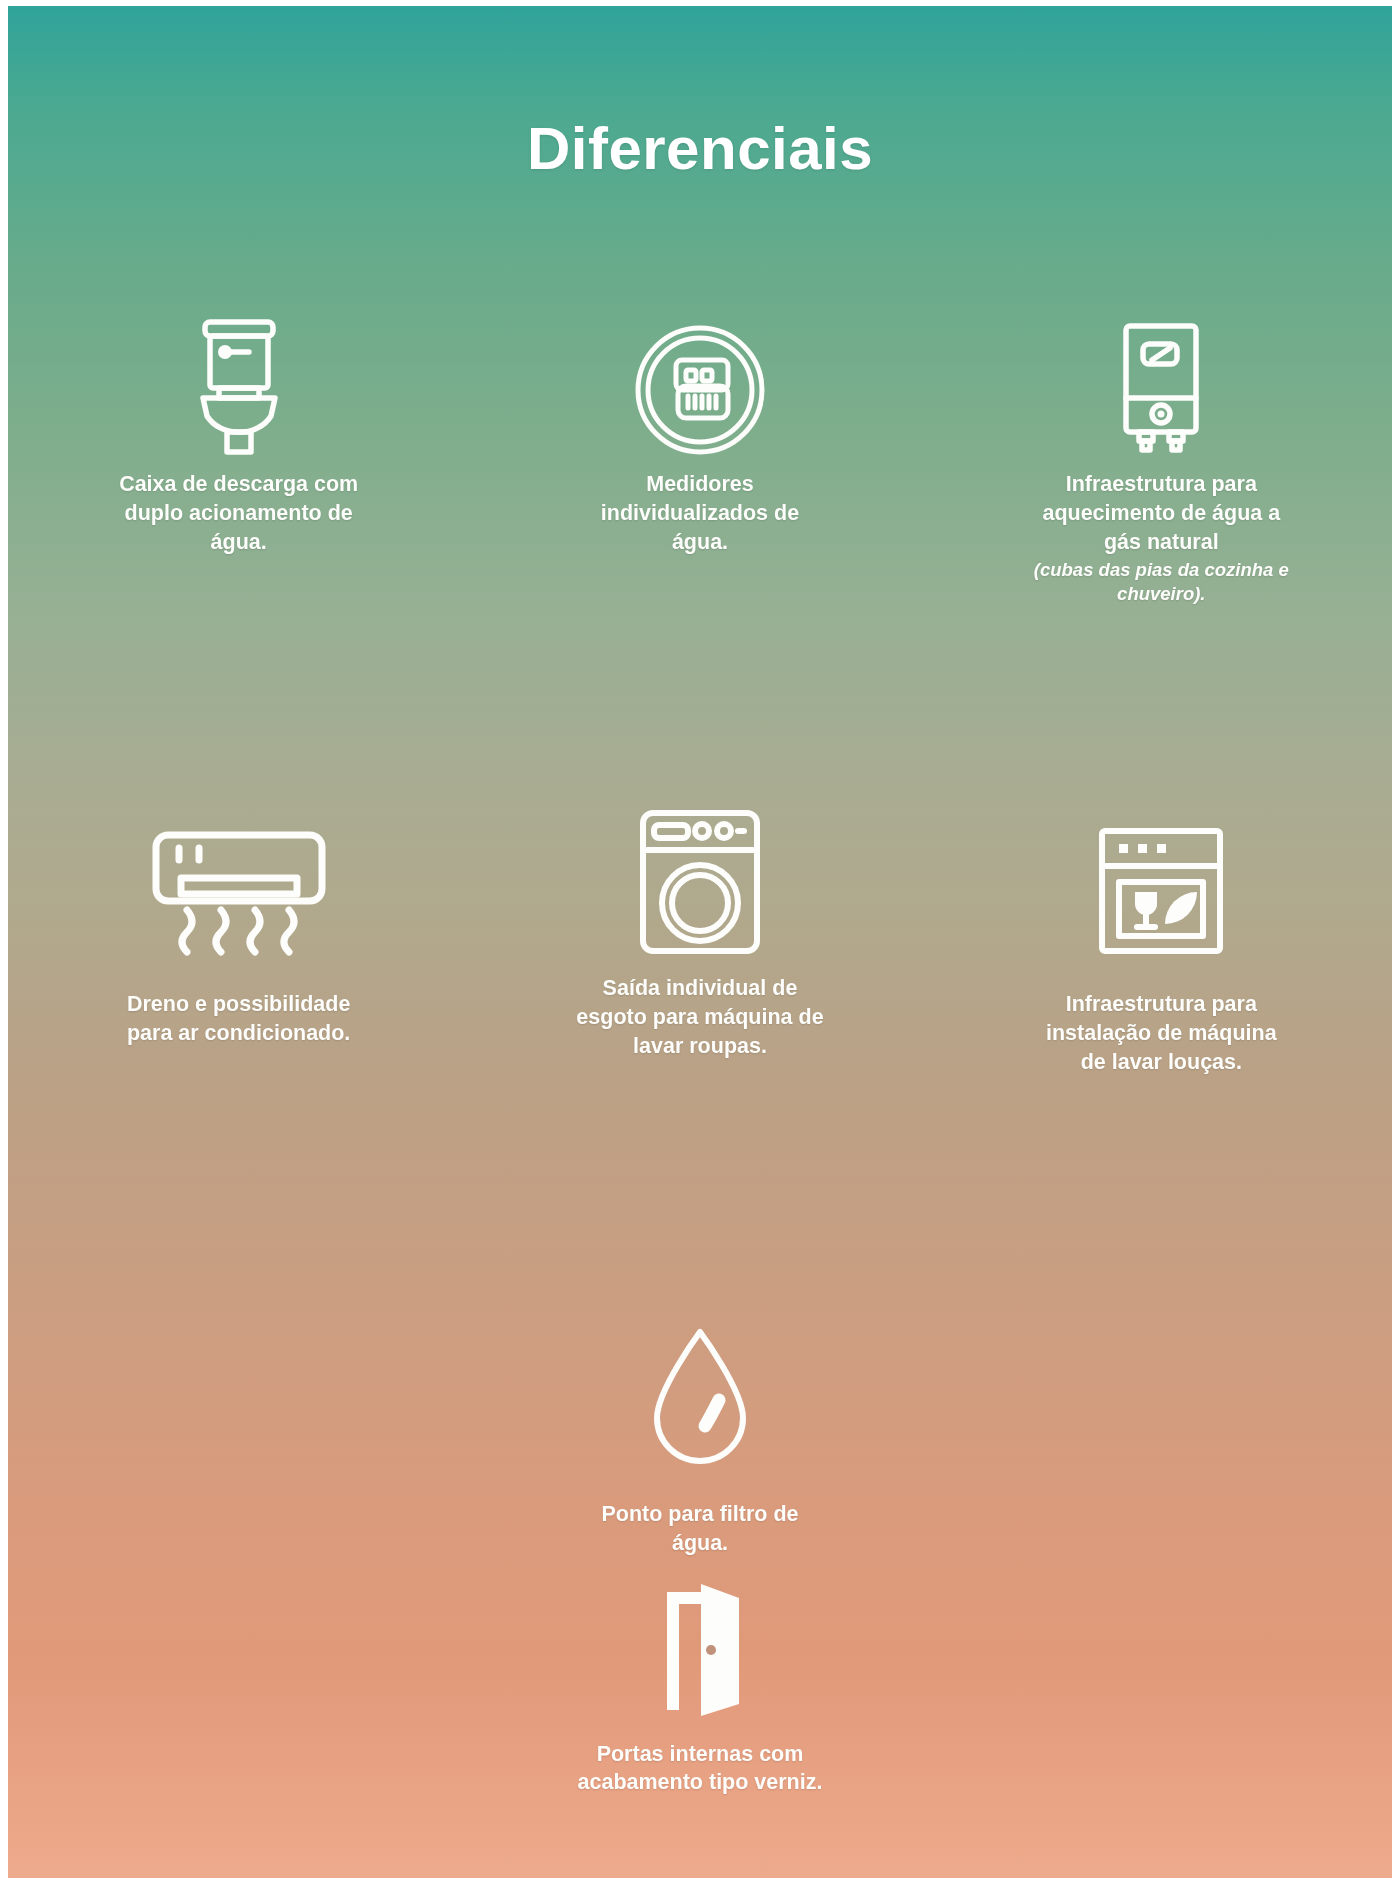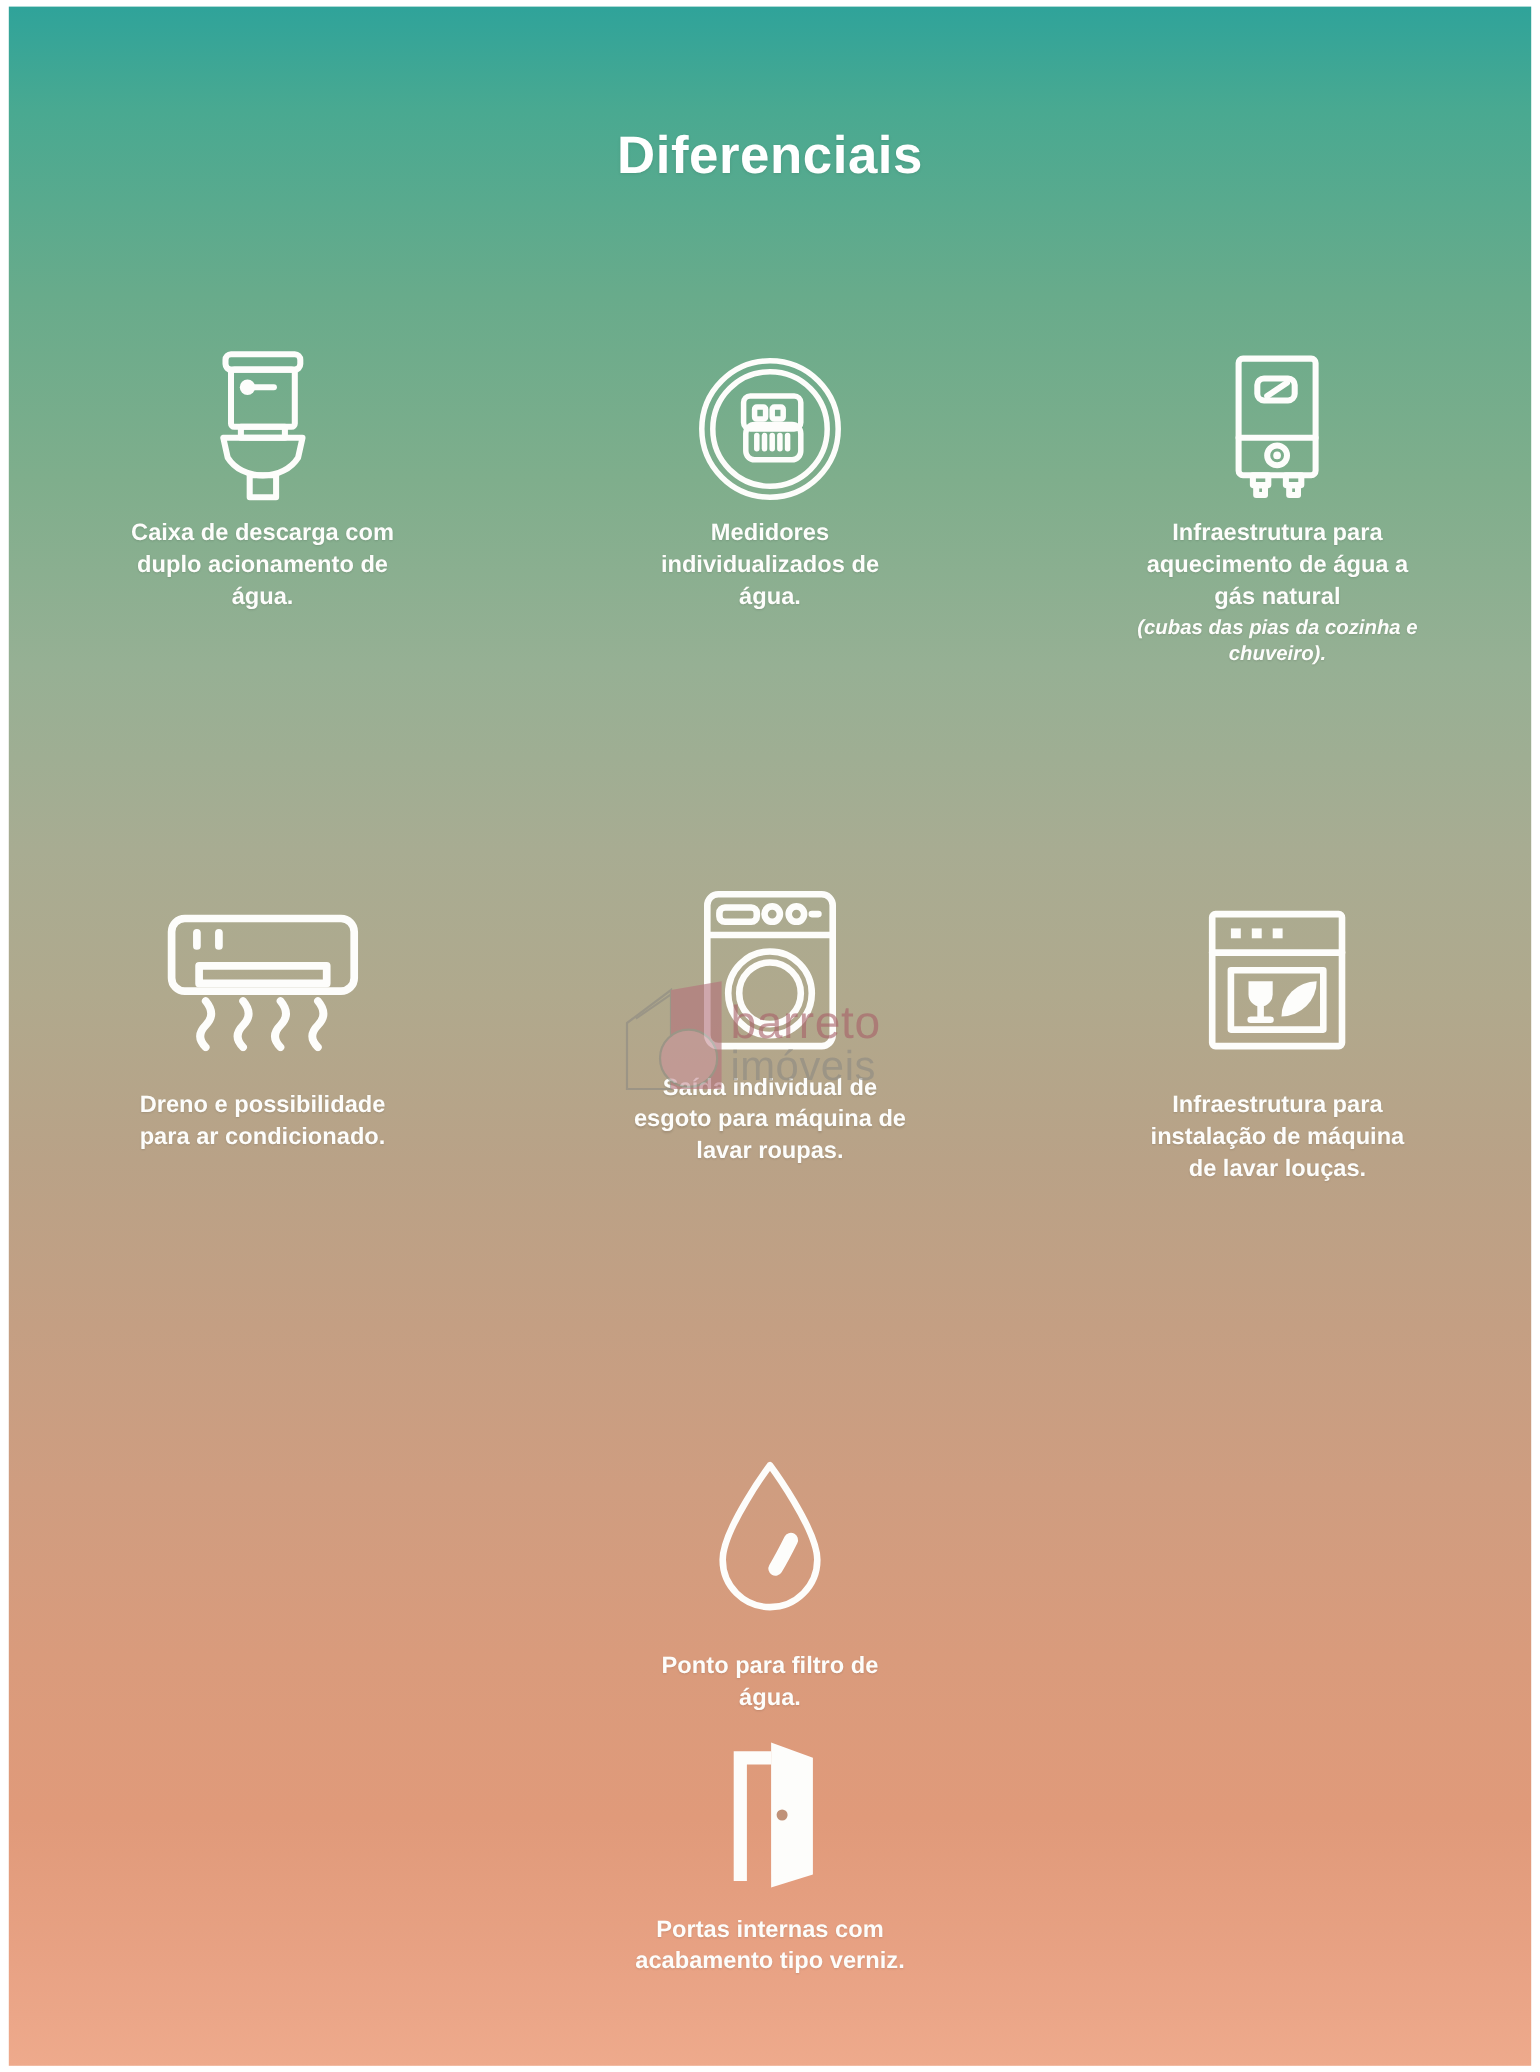--- a/index.html
+++ b/index.html
@@ -48,21 +48,21 @@
   }
 
   
   #title {
     position: absolute;
     top: 108px;
     left: 0;
     width: 100%;
     text-align: center;
     color: #ffffff;
-    font-size: 48px;
+    font-size: 60px;
     font-weight: bold;
     letter-spacing: 0.5px;
     text-shadow: 0 1px 3px rgba(0,0,0,0.10);
   }
 
   
   .row {
     position: absolute;
     left: 0;
     width: 100%;
@@ -260,27 +260,15 @@
             <path d="M22 14 h34 v12 h-22 v106 h-12 z" fill="#fdfdfb"></path>
             <path d="M56 6 L94 20 v106 L56 138 Z" fill="#fdfdfb"></path>
             <circle cx="66" cy="72" r="5" fill="#c09279"></circle>
           </svg>
         </div>
         <div class="cap" style="margin-top:22px;">Portas internas com acabamento tipo verniz.</div>
       </div>
 
     </div>
 
-    <div id="watermark">
-      <svg width="300" height="110" viewBox="0 0 300 110" fill="none">
-
-        <path d="M6 44 L46 14 L46 104 L6 104 Z" fill="none" stroke="#8e8b83" stroke-width="2"></path>
-        <path d="M14 40 L46 18" stroke="#8e8b83" stroke-width="2"></path>
-        <path d="M46 14 L92 6 L92 104 L46 104 Z" fill="#b4737c"></path>
-        <circle cx="62" cy="76" r="26" fill="#c9949b" stroke="#8e8b83" stroke-width="2"></circle>
-
-        <text x="100" y="58" font-family="'Liberation Sans', sans-serif" font-size="42" fill="#a8626a" letter-spacing="0.5">barreto</text>
-        <text x="100" y="96" font-family="'Liberation Sans', sans-serif" font-size="38" fill="#8e8b83" letter-spacing="0.5">imóveis</text>
-      </svg>
-    </div>
 
   </div>
 </div>
 
 </body></html>

